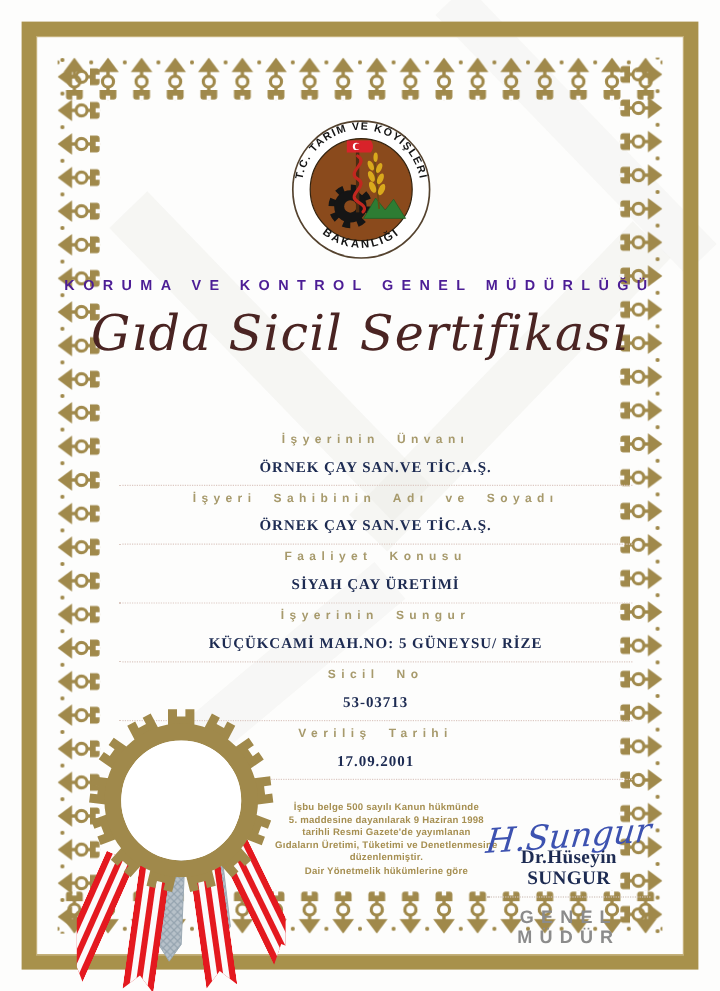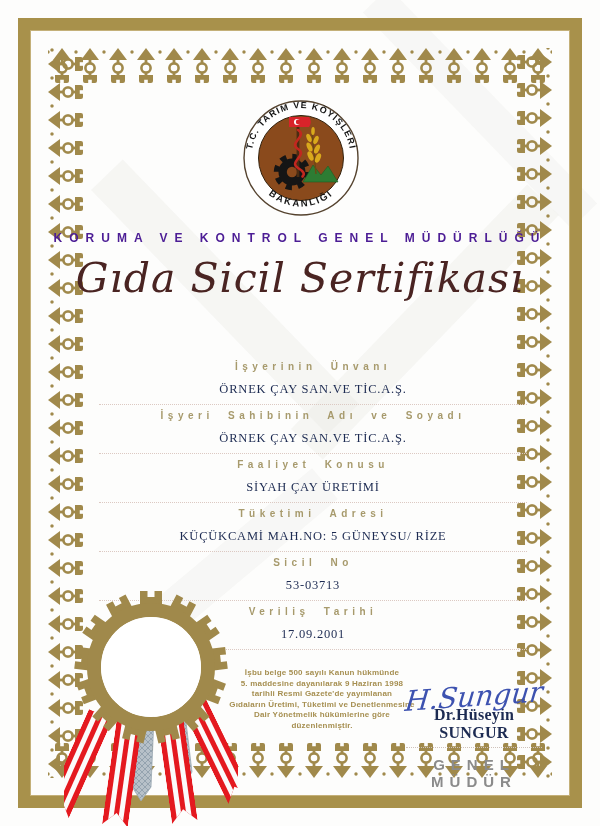--- a/index.html
+++ b/index.html
@@ -21,21 +21,21 @@
   .department{position:absolute;left:0;top:231px;width:100%;text-align:center;
               font-size:12px;font-weight:bold;letter-spacing:7px;color:#4c1d95;}
   .title{position:absolute;left:0;top:254px;width:100%;text-align:center;
          font-family:"DejaVu Serif", serif;font-style:italic;font-size:41px;
          color:#4a2422;letter-spacing:1px;}
   
   .fields{position:absolute;left:99px;top:356px;width:428px;text-align:center;}
   .field{padding-top:5px;}
   .field .lbl{font-size:10px;letter-spacing:4.5px;word-spacing:7px;color:#a79a6c;
               line-height:12px;margin-bottom:9px;font-weight:bold;}
-  .field .val{font-family:"Liberation Serif", serif;font-weight:normal;font-size:12.5px;
+  .field .val{font-family:"Liberation Serif", serif;font-weight:bold;font-size:12.5px;
               letter-spacing:.8px;color:#1d2b52;line-height:14px;margin-bottom:8px;}
   .field .sep{border:0;border-top:1px dotted #dcc9c2;margin:0;}
   
   .legal{position:absolute;left:214px;top:668px;width:216px;text-align:center;
          font-size:8px;font-weight:bold;color:#a68f51;line-height:10.5px;letter-spacing:.2px;}
   
   .sig{position:absolute;left:398px;top:682px;width:152px;text-align:center;}
   .sig .script{display:inline-block;font-family:"DejaVu Serif", serif;font-style:italic;
          font-size:28px;color:#3d52b0;transform:rotate(-4deg) skewX(-10deg);
          line-height:30px;white-space:nowrap;}
@@ -146,43 +146,43 @@
       <div class="lbl">İşyeri Sahibinin Adı ve Soyadı</div>
       <div class="val">ÖRNEK ÇAY SAN.VE TİC.A.Ş.</div>
       <hr class="sep">
     </div>
     <div class="field">
       <div class="lbl">Faaliyet Konusu</div>
       <div class="val">SİYAH ÇAY ÜRETİMİ</div>
       <hr class="sep">
     </div>
     <div class="field">
-      <div class="lbl">Tüketimi Adresi</div>
+      <div class="lbl">İşyerinin Sungur</div>
       <div class="val">KÜÇÜKCAMİ MAH.NO: 5  GÜNEYSU/ RİZE</div>
       <hr class="sep">
     </div>
     <div class="field">
       <div class="lbl">Sicil No</div>
       <div class="val">53-03713</div>
       <hr class="sep">
     </div>
     <div class="field">
       <div class="lbl">Veriliş Tarihi</div>
       <div class="val">17.09.2001</div>
       <hr class="sep">
     </div>
   </div>
 
   <div class="legal">
     <div>İşbu belge 500 sayılı Kanun hükmünde</div>
     <div>5. maddesine dayanılarak 9 Haziran 1998</div>
     <div>tarihli Resmi Gazete'de yayımlanan</div>
     <div>Gıdaların Üretimi, Tüketimi ve Denetlenmesine</div>
+    <div>düzenlenmiştir.</div>
     <div>Dair Yönetmelik hükümlerine göre</div>
-    <div>düzenlenmiştir.</div>
   </div>
 
   <div class="sig">
     <span class="script">H.Sungur</span>
     <div class="name">Dr.Hüseyin SUNGUR</div>
     <hr class="rule">
     <div class="role">GENEL MÜDÜR</div>
   </div>
 
   <svg class="seal-svg" width="174" height="245" viewBox="-87 -85 174 245">

